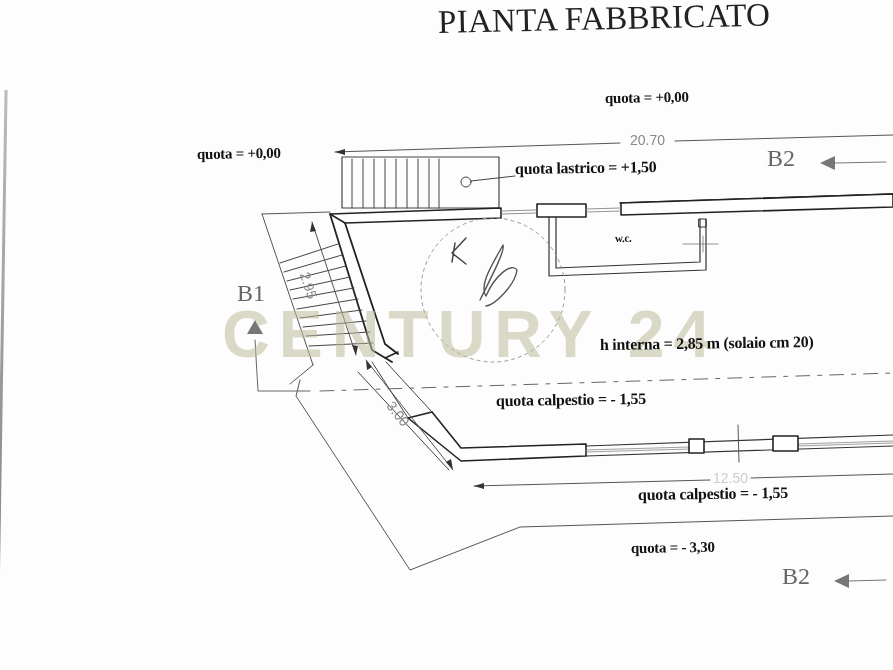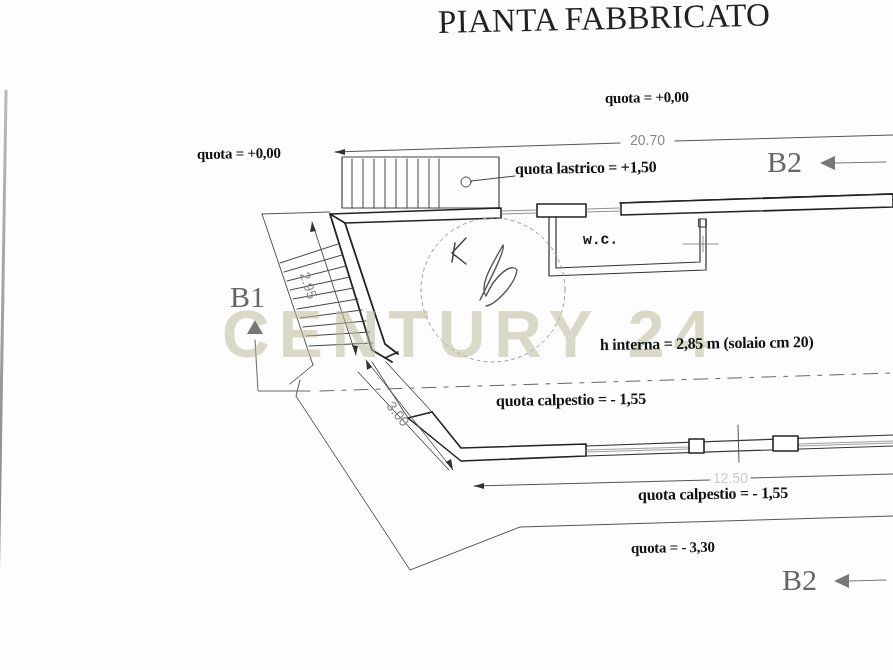--- a/index.html
+++ b/index.html
@@ -20,21 +20,21 @@
       transform: rotate(-1.3deg); transform-origin: left center;
       white-space: nowrap;
     }
     .lbl {
       position: absolute; color: #111; font-weight: bold; white-space: nowrap;
       font-size: 15px; transform: rotate(-0.8deg); transform-origin: left center;
       letter-spacing: -0.3px;
     }
     .lbl.big { font-size: 16px; }
     .section-mark {
-      position: absolute; font-size: 30px; color: #666; white-space: nowrap;
+      position: absolute; font-size: 24px; color: #666; white-space: nowrap;
     }
     .dim {
       position: absolute; font-family: "Liberation Sans", "DejaVu Sans", sans-serif;
       color: #888; font-size: 14px; white-space: nowrap;
     }
     svg.plan { position: absolute; left: 0; top: 0; }
     .watermark {
       position: absolute; left: 222px; top: 296px;
       font-family: "Liberation Sans", "DejaVu Sans", sans-serif; font-weight: bold;
       font-size: 66px; letter-spacing: 9px; color: rgba(190,185,155,0.55);
@@ -155,26 +155,26 @@
     <path d="M455,243 L452,262 M452,253 L466,238 M452,253 L466,264" stroke="#444" stroke-width="1.5"></path>
     <path d="M480,300 C495,270 505,250 503,245 C495,260 478,285 486,296 C495,275 512,262 517,270 C515,285 495,305 486,306" stroke="#555" stroke-width="1.4"></path>
   </g>
 </svg>
 
 <div class="watermark">CENTURY 24</div>
 
 <div class="lbl" style="left:605px; top:90px;">quota = +0,00</div>
 <div class="lbl" style="left:197px; top:146px;">quota = +0,00</div>
 <div class="lbl big" style="left:515px; top:160px;">quota lastrico = +1,50</div>
-<div class="lbl" style="left:583px; top:232px; font-size:15px;font-family:Liberation Mono, monospace;">w.c.</div>
+<div class="lbl" style="left:615px; top:232px; font-size:11px;">w.c.</div>
 <div class="lbl big" style="left:600px; top:336px;">h interna = 2,85 m (solaio cm 20)</div>
 <div class="lbl big" style="left:496px; top:392px;">quota calpestio = - 1,55</div>
 <div class="lbl big" style="left:638px; top:486px;">quota calpestio = - 1,55</div>
 <div class="lbl" style="left:631px; top:540px;">quota = - 3,30</div>
 
 <div class="dim" style="left:630px; top:132px;">20.70</div>
 <div class="dim" style="left:312px; top:270px; transform:rotate(72deg); transform-origin:left top;">2.95</div>
 <div class="dim" style="left:396px; top:398px; transform:rotate(52deg); transform-origin:left top;">3.00</div>
 <div class="dim" style="left:713px; top:470px; color:#ccc;">12.50</div>
 
-<div class="section-mark" style="left:230px; top:280px;">B1</div>
+<div class="section-mark" style="left:237px; top:280px;">B1</div>
 <div class="section-mark" style="left:767px; top:145px;">B2</div>
 <div class="section-mark" style="left:782px; top:563px;">B2</div>
 
 </body></html>

